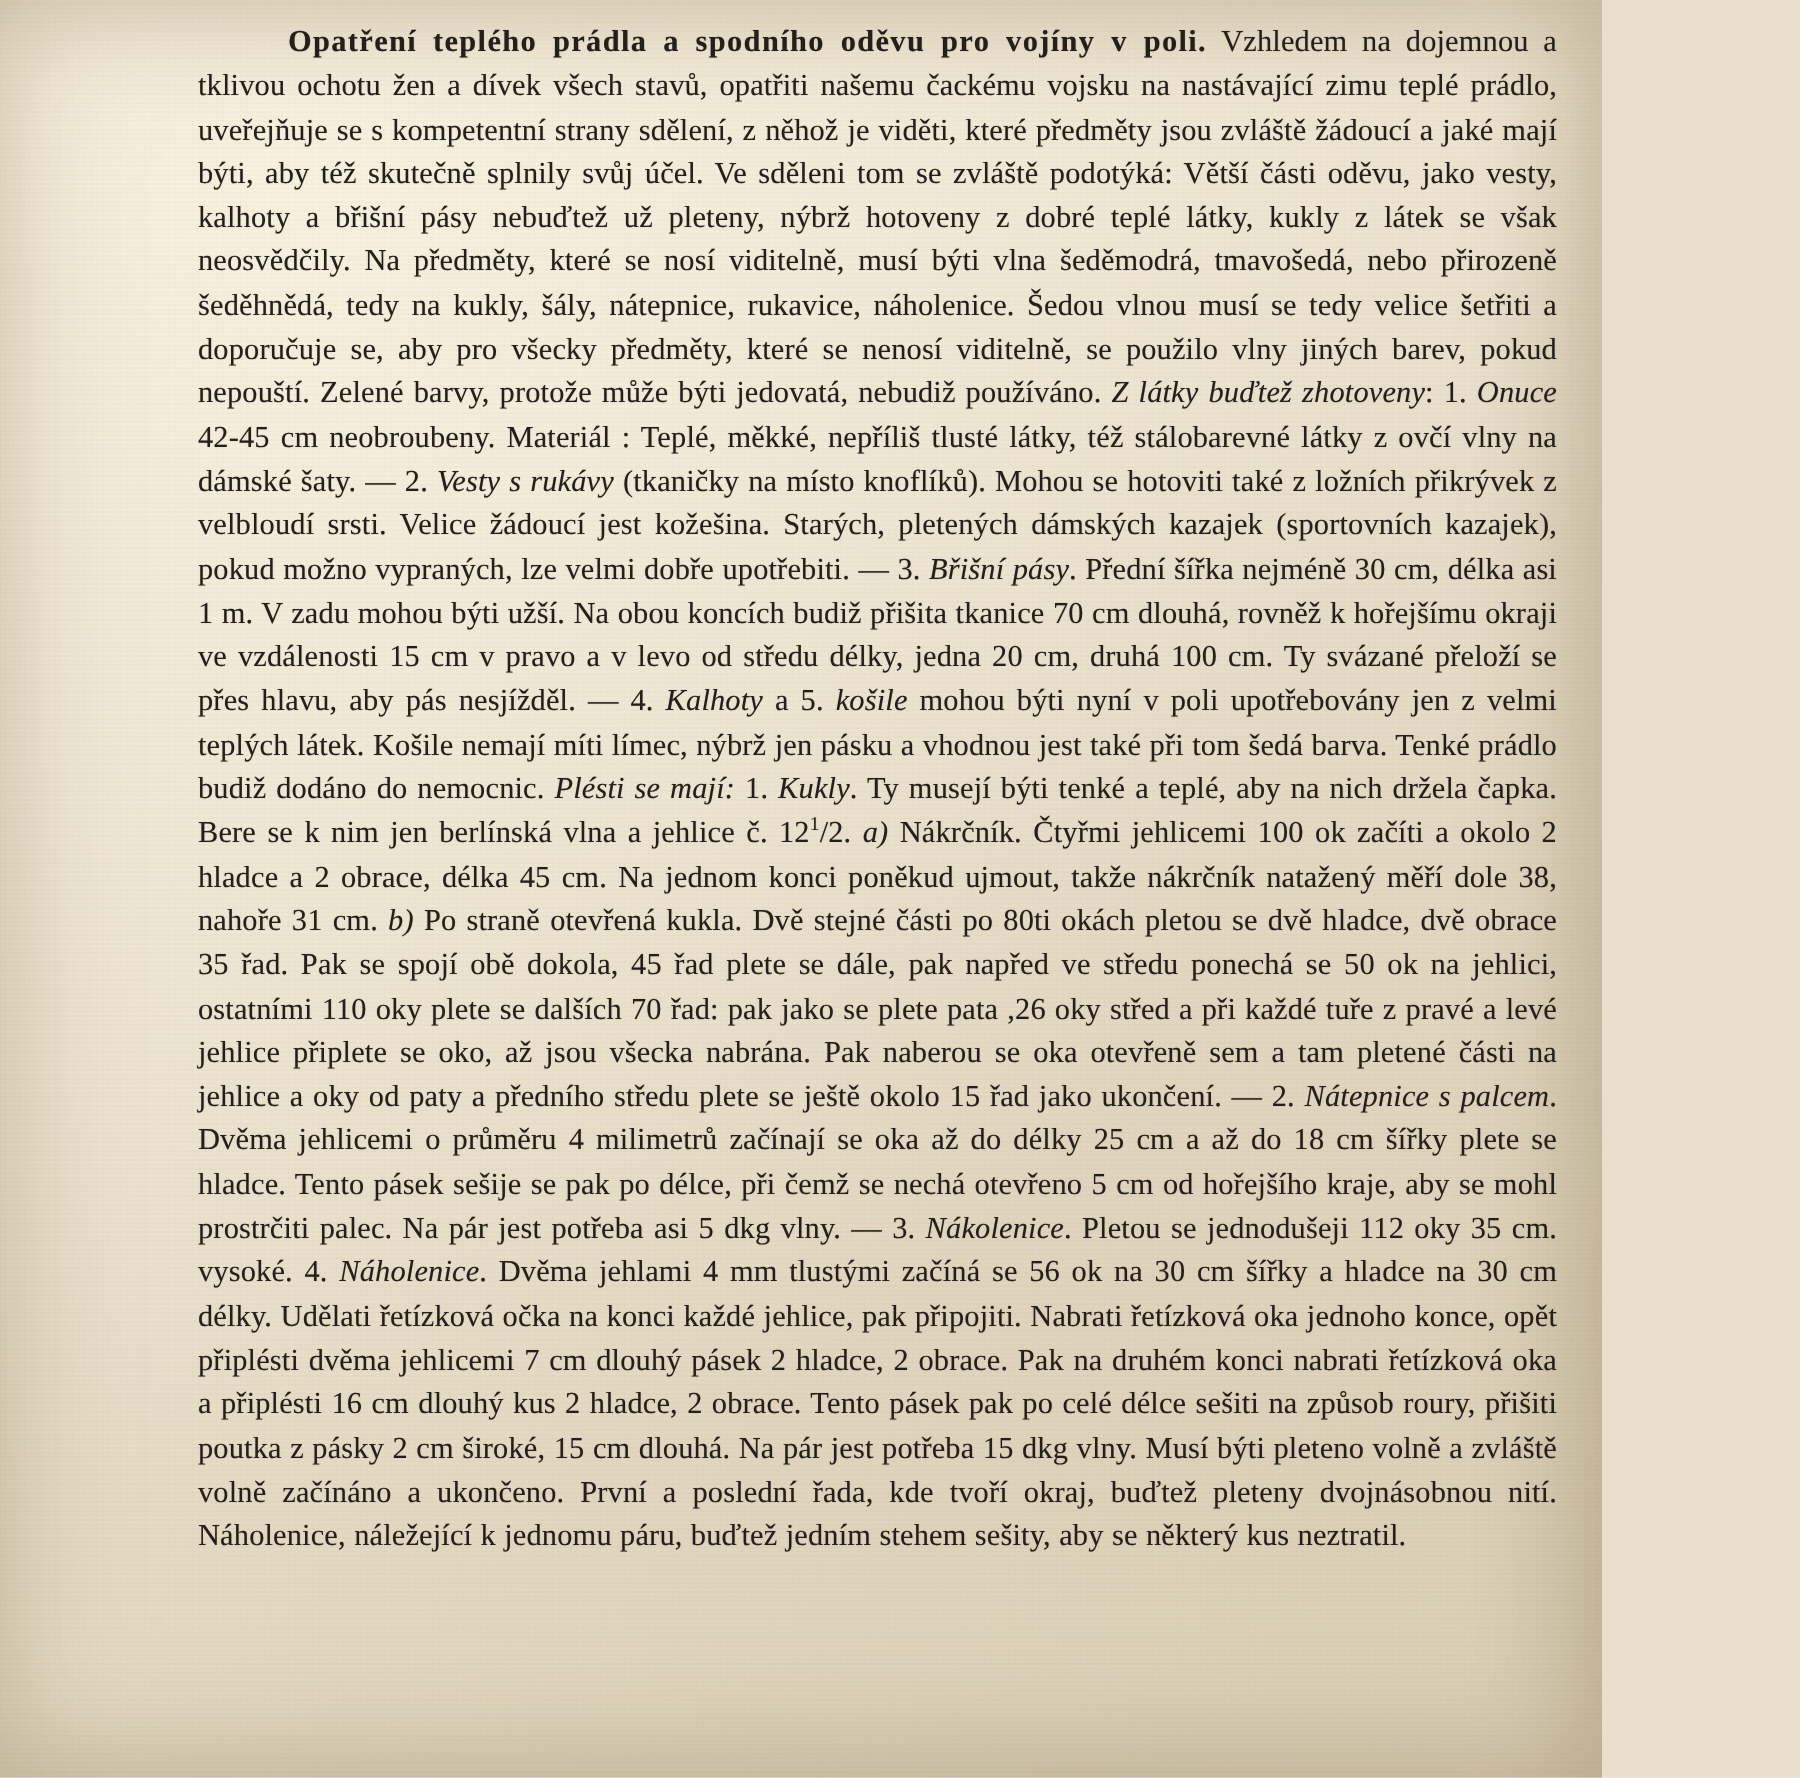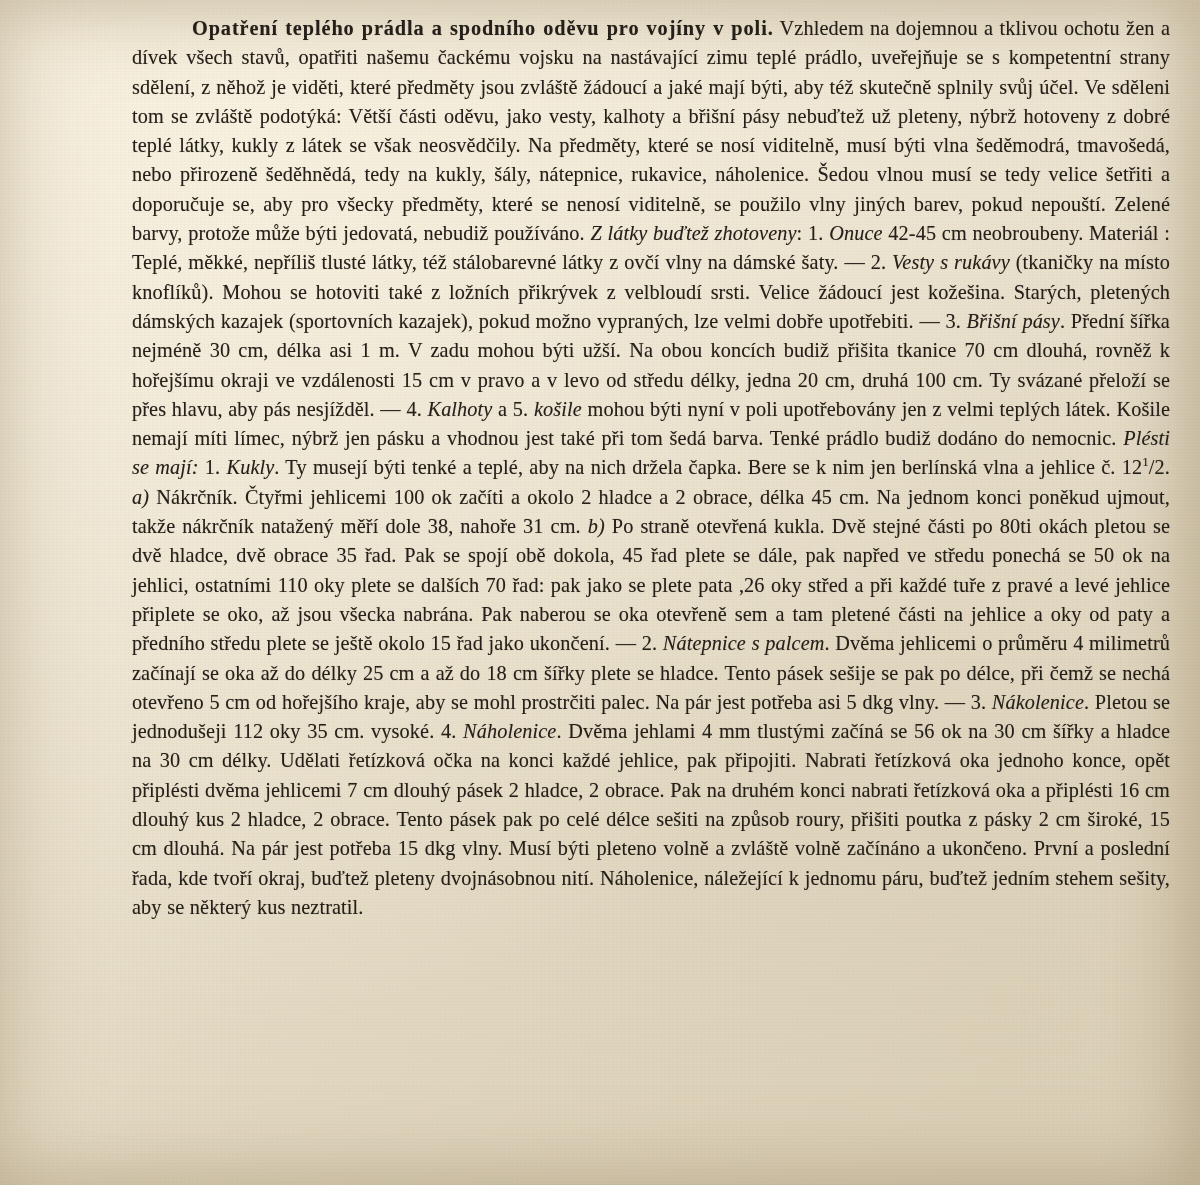--- a/index.html
+++ b/index.html
@@ -8,21 +8,21 @@
   }
   body {
     width: 1200px;
     height: 1185px;
     background: #e8e0cd;
     font-family: "Liberation Serif", serif;
     overflow: hidden;
   }
   .page {
     position: relative;
-    width: 1200px;
+    width: 1068px;
     height: 1185px;
     background:
       radial-gradient(ellipse at 20% 10%, rgba(255,250,235,0.55), rgba(255,250,235,0) 60%),
       radial-gradient(ellipse at 85% 85%, rgba(208,195,168,0.45), rgba(208,195,168,0) 65%),
       linear-gradient(175deg, #efe7d4 0%, #eae2cf 35%, #e6ddc8 70%, #e2d8c1 100%);
     box-sizing: border-box;
     padding: 14px 30px 10px 132px;
   }
   .grain {
     position: absolute;

